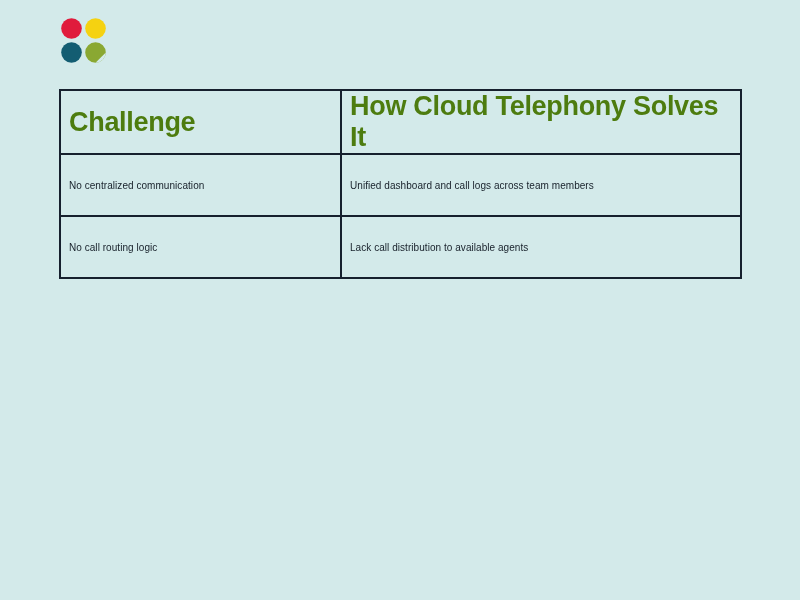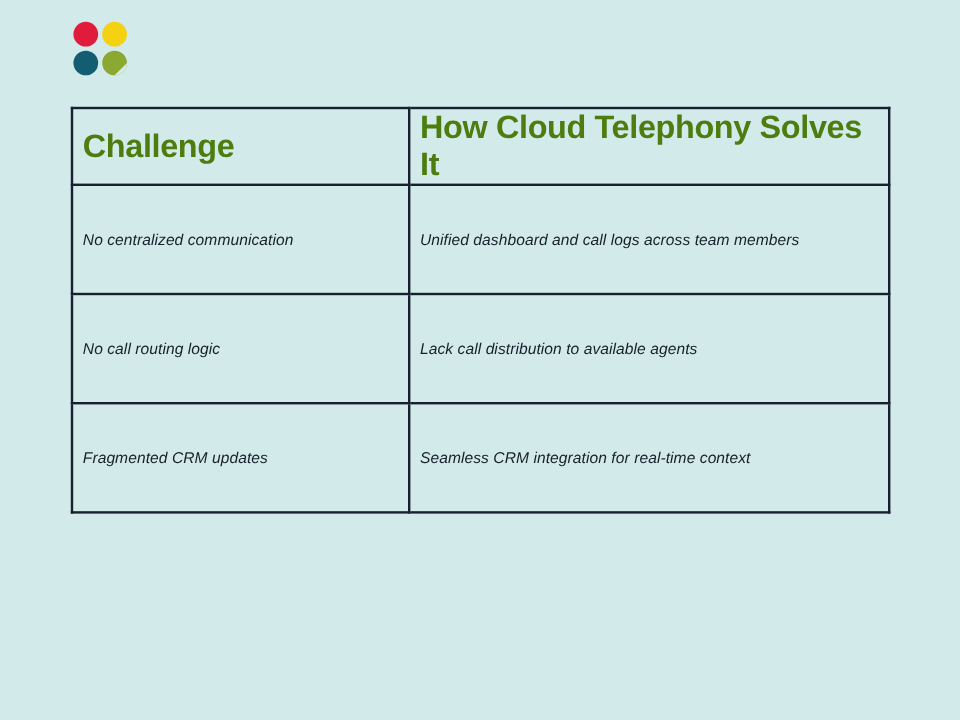--- a/index.html
+++ b/index.html
@@ -55,26 +55,25 @@
     height:48px;
     font-size:27px;
     font-weight:bold;
     color:#4d7c0f;
     letter-spacing:-0.3px;
     padding-left:9px;
   }
 
   
   .body-row td {
-    height:91px;
-    font-size:13px;
+    height:62px;
+    font-size:10px;
     font-weight:normal;
     color:#17202a;
     letter-spacing:0.05px;
-    font-style:italic;
   }
   .body-row td.cell-solution { padding-left:10px; }
 </style>
 </head>
 <body>
 
 <div id="logo">
   <svg viewBox="0 0 50 50" xmlns="http://www.w3.org/2000/svg">
     <circle cx="12.5" cy="12.5" r="10.3" fill="#e01b3c"></circle>
     <circle cx="36.5" cy="12.5" r="10.3" fill="#f5d211"></circle>
@@ -97,18 +96,14 @@
   </thead>
   <tbody>
     <tr class="body-row">
       <td class="cell-challenge">No centralized communication</td>
       <td class="cell-solution">Unified dashboard and call logs across team members</td>
     </tr>
     <tr class="body-row">
       <td class="cell-challenge">No call routing logic</td>
       <td class="cell-solution">Lack call distribution to available agents</td>
     </tr>
-    <tr class="body-row">
-      <td class="cell-challenge">Fragmented CRM updates</td>
-      <td class="cell-solution">Seamless CRM integration for real-time context</td>
-    </tr>
   </tbody>
 </table>
 
 </body></html>

